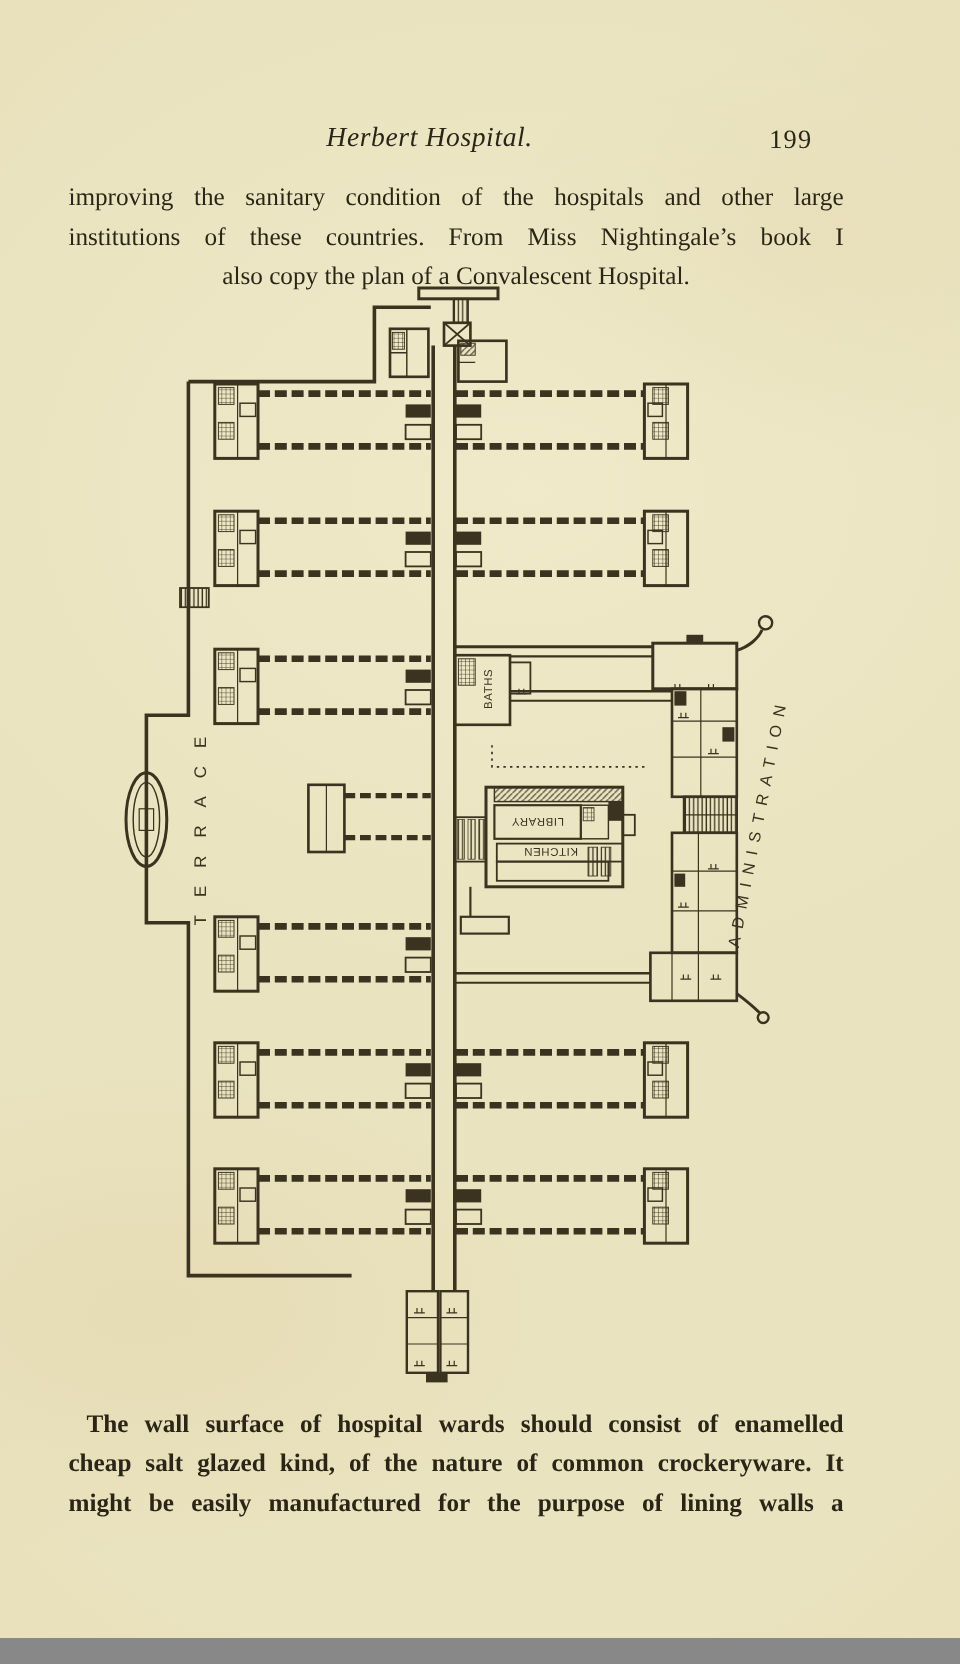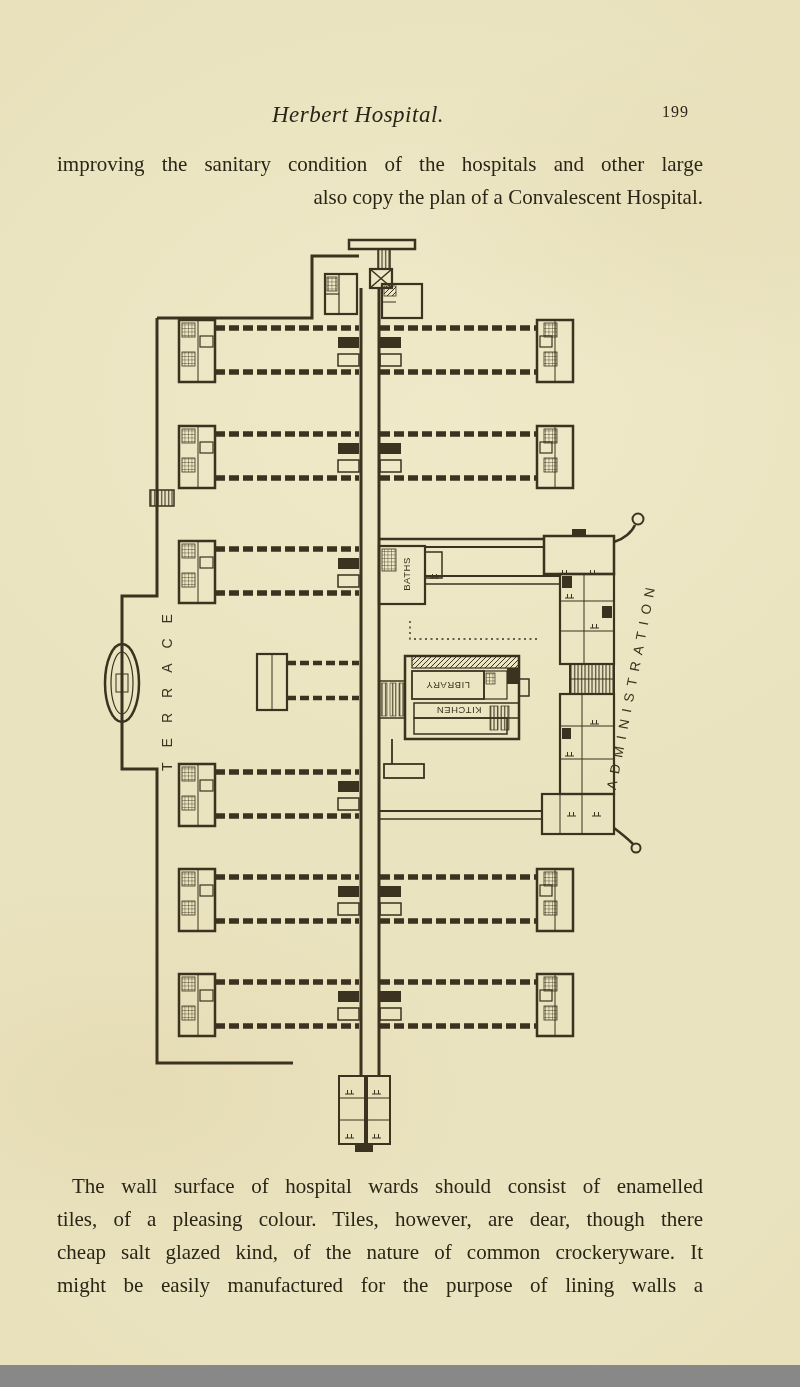--- a/index.html
+++ b/index.html
@@ -17,31 +17,31 @@
     font-family:"Liberation Serif", serif;
     color:#2b2517;
   }
   .header{
     position:absolute; top:102px; left:57px; width:646px;
     text-align:center;
     font-style:italic; font-size:23px; letter-spacing:.5px;
   }
   .header .title{position:relative; left:-22px;}
   .header .pageno{
-    position:absolute; right:14px; top:1px;
-    font-style:normal; font-size:16px; letter-spacing:1px;
+    position:absolute; right:26px; top:1px;
+    font-style:normal; font-size:22px; letter-spacing:1px;
   }
   .para{
     position:absolute; left:57px; width:646px;
     font-size:21px; line-height:33px;
   }
   .para1{top:148px;}
-  .para2{top:1170px;}
+  .para2{top:1170px;font-weight:bold;}
   .jline{text-align:justify; text-align-last:justify;}
-  .lline{text-align:right;}
+  .lline{text-align:center;}
   .indent{text-indent:15px;}
   .figure{position:absolute; left:62px; top:236px; width:666px; height:942px;}
   .figure svg{width:100%; height:100%;}
   .plan-stroke{stroke:#3b321f; fill:none;}
   .ward-bar{stroke:#3b321f; stroke-width:5.5; stroke-dasharray:10 4;}
   .ward-bar-s{stroke:#3b321f; stroke-width:4.5; stroke-dasharray:9 4;}
   .lbl-terrace{font-family:"Liberation Sans",sans-serif; font-size:14px; letter-spacing:15px; fill:#3b321f;}
   .lbl-admin{font-family:"Liberation Sans",sans-serif; font-size:13.5px; letter-spacing:7px; fill:#3b321f;}
   .lbl-small{font-family:"Liberation Sans",sans-serif; font-size:9.5px; letter-spacing:.5px; fill:#3b321f;}
 </style>
@@ -50,20 +50,21 @@
 
 <div class="page">
 
   <div class="header">
     <span class="title">Herbert Hospital.</span>
     <span class="pageno">199</span>
   </div>
 
   <div class="para para1">
     <div class="jline">improving the sanitary condition of the hospitals and other large</div>
+    <div class="jline">institutions of these countries.  From Miss Nightingale’s book I</div>
     <div class="lline">also copy the plan of a Convalescent Hospital.</div>
   </div>
 
   <div class="figure">
     <svg viewBox="0 0 666 942">
       <defs>
         <pattern id="pg" width="3.5" height="3.5" patternUnits="userSpaceOnUse">
           <path d="M0 0H3.5M0 0V3.5" stroke="#3b321f" stroke-width="0.8"></path>
         </pattern>
         <pattern id="pv" width="3.5" height="4" patternUnits="userSpaceOnUse">
@@ -240,18 +241,17 @@
         <line class="plan-stroke" stroke-width="1" x1="305" y1="884" x2="328" y2="884"></line>
         <use href="#tick" transform="translate(310,858)"></use>
         <use href="#tick" transform="translate(310,902)"></use>
         <rect x="293" y="908" width="18" height="8" fill="#3b321f"></rect>
       </g>
     </svg>
   </div>
 
   <div class="para para2">
     <div class="jline indent">The wall surface of hospital wards should consist of enamelled</div>
-    <div class="jline">tiles, of a pleasing colour.  Tiles, however, are dear, though there</div>
     <div class="jline">cheap salt glazed kind, of the nature of common crockeryware.  It</div>
     <div class="jline">might be easily manufactured for the purpose of lining walls a</div>
   </div>
 
 </div>
 
 </body></html>

